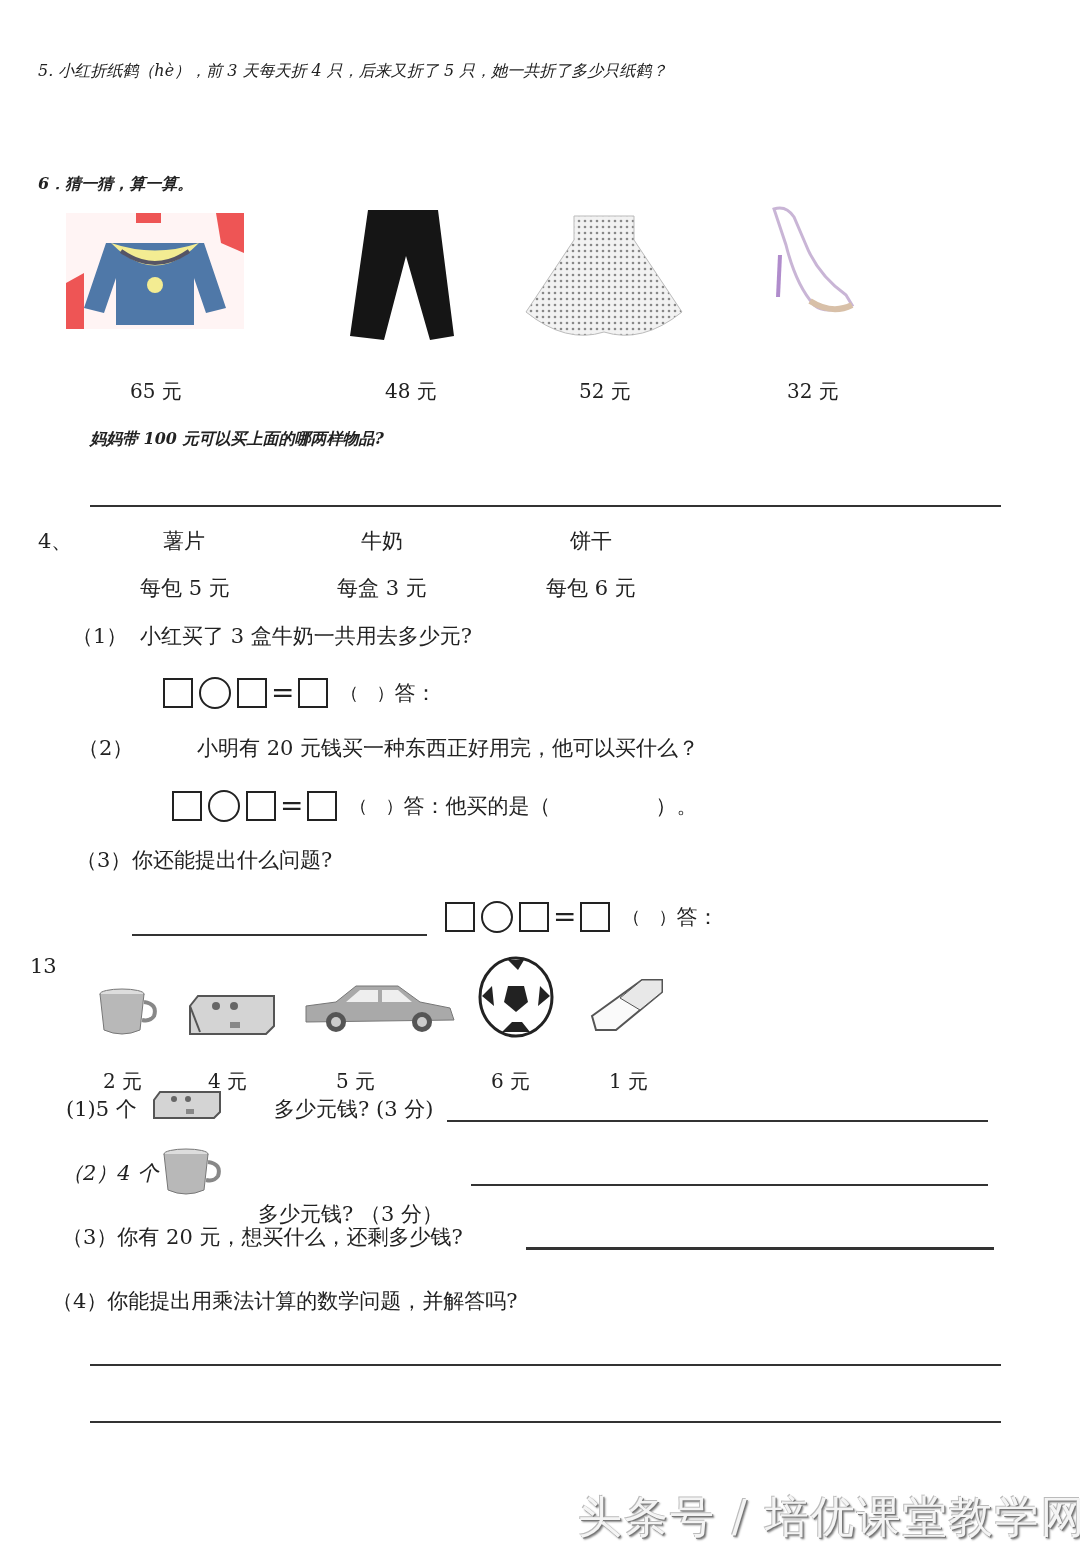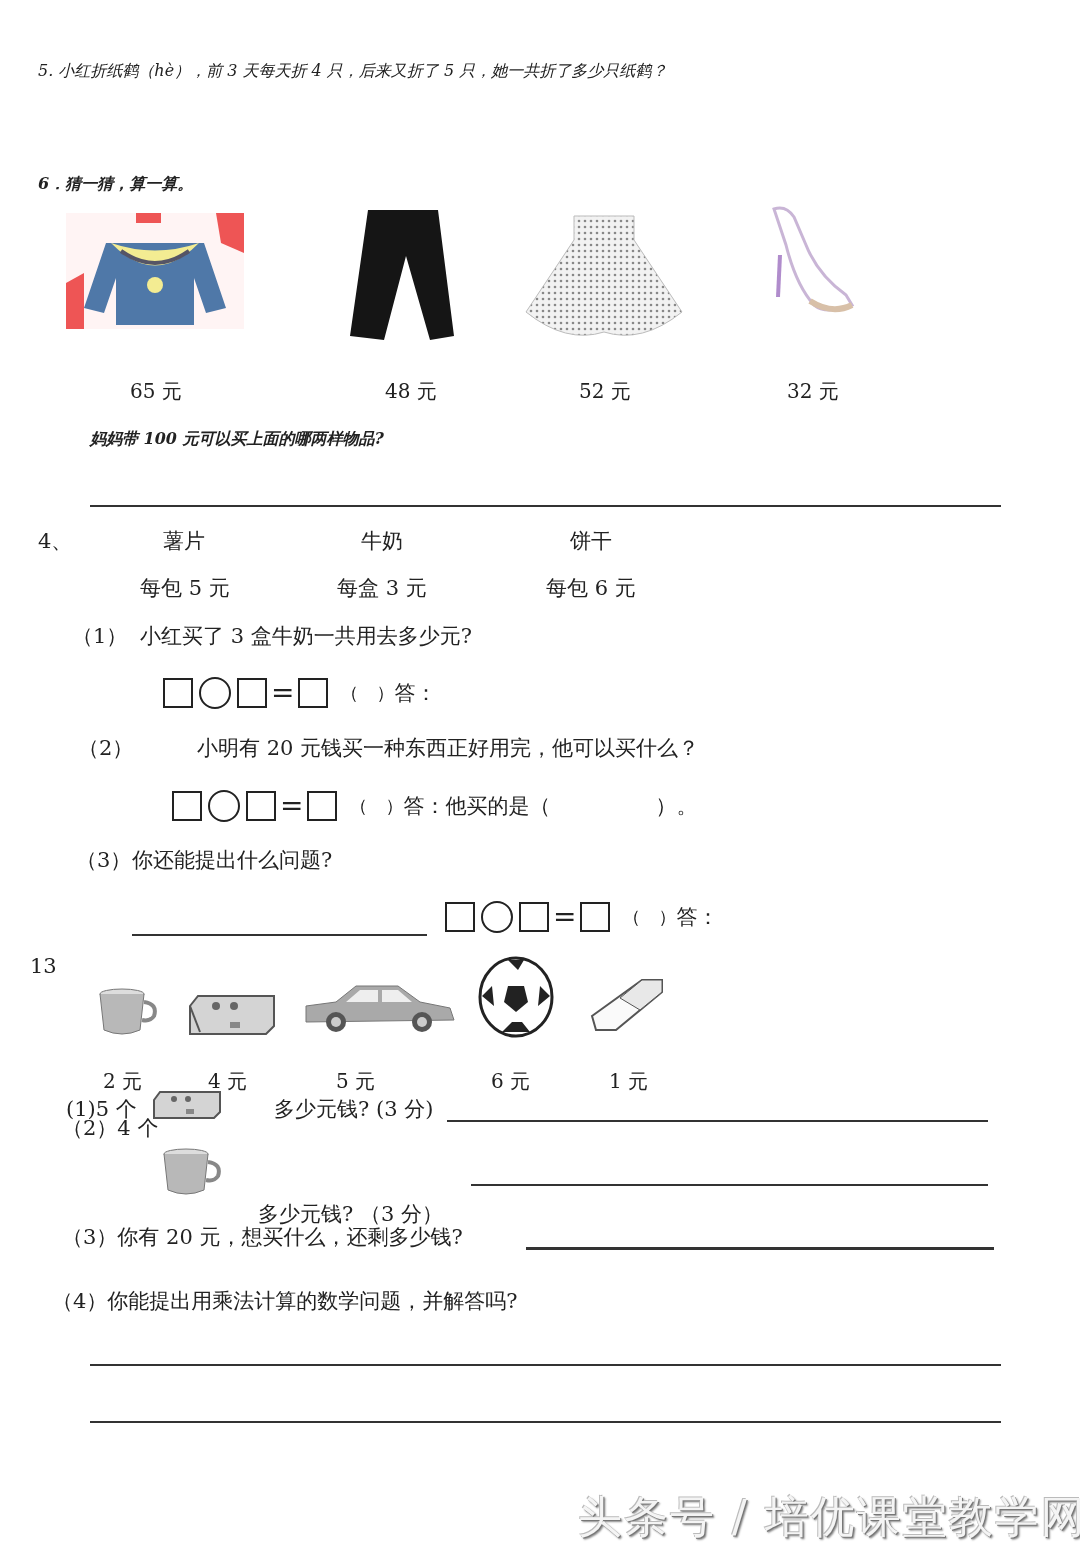--- a/index.html
+++ b/index.html
@@ -174,21 +174,21 @@
   <svg width="74" height="30" viewBox="0 0 74 30">
     <path d="M10 2 L70 2 L70 22 L64 28 L4 28 L4 10Z" fill="#d4d4d4" stroke="#555" stroke-width="2"></path>
     <circle cx="24" cy="9" r="3" fill="#666"></circle>
       <circle cx="38" cy="9" r="3" fill="#666"></circle>
     <rect x="36" y="19" width="8" height="5" fill="#888"></rect>
   </svg>
 </div>
 <div class="abs t21" style="left:258px; top:1095px;margin-left:16px;">多少元钱? (3 分)</div>
 <div class="line" style="left:447px; top:1120px; width:541px;"></div>
 
-<div class="abs t21" style="left:62px; top:1114px;">（2）4 个</div>
+<div class="abs t21" style="left:62px; top:1159px;font-style:italic;">（2）4 个</div>
 <div class="img" style="left:162px; top:1148px; width:60px; height:48px;">
   <svg width="60" height="48" viewBox="0 0 60 48">
     <ellipse cx="24" cy="6" rx="22" ry="5" fill="#ddd" stroke="#777"></ellipse>
     <path d="M2 6 L6 42 Q24 50 42 42 L46 6" fill="#b8b8b8" stroke="#777"></path>
     <path d="M46 14 Q60 16 56 28 Q52 34 44 32" fill="none" stroke="#888" stroke-width="4"></path>
   </svg>
 </div>
 <div class="abs t21" style="left:258px; top:1200px;">多少元钱? （3 分）</div>
 <div class="line" style="left:471px; top:1184px; width:517px;"></div>
 

